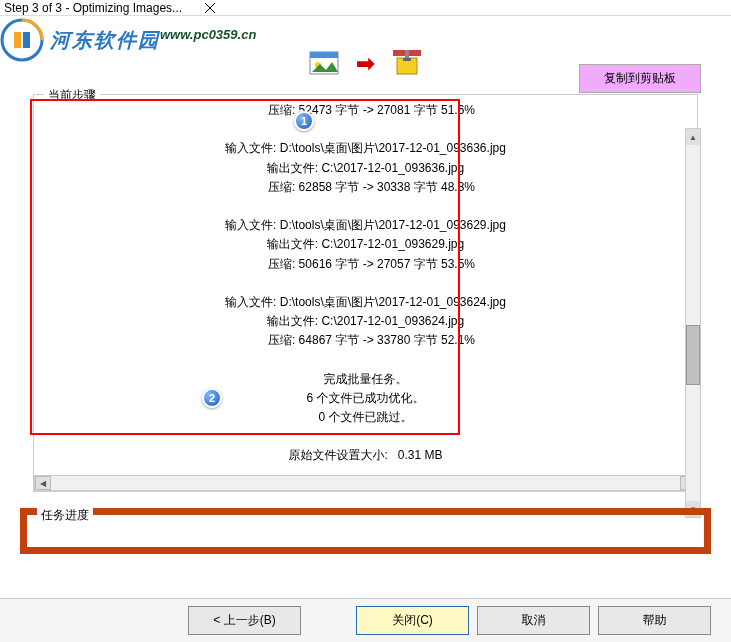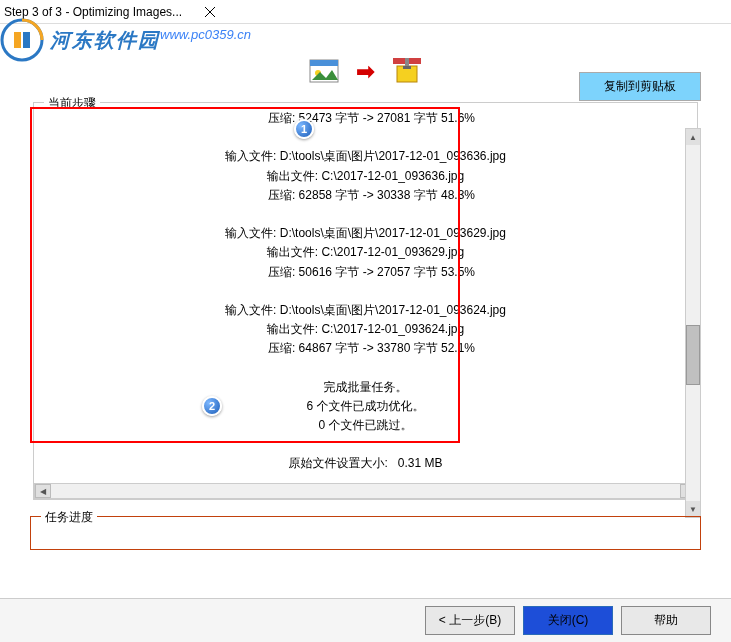--- a/index.html
+++ b/index.html
@@ -1,34 +1,34 @@
 <!DOCTYPE html>
 <html><head>
   <meta charset="utf-8">
   <style>
     * { box-sizing: border-box; margin: 0; padding: 0; }
     body { font-family: "Microsoft YaHei", "SimSun", Arial, sans-serif; font-size: 12px; background: #fff; width: 731px; height: 642px; overflow: hidden; position: relative; }
     
-    .titlebar { height: 24px; display: flex; align-items: center; padding: 0 0 0 4px; border-bottom: 1px solid #ddd; gap: 8px; }
+    .titlebar { height: 16px; display: flex; align-items: center; padding: 0 0 0 4px; border-bottom: 1px solid #ddd; gap: 8px; }
     .titlebar-text { font-size: 12px; color: #000; }
     .titlebar-close { width: 40px; height: 24px; display: flex; align-items: center; justify-content: center; cursor: pointer; }
     .titlebar-close svg { width: 10px; height: 10px; }
     
     .watermark { position: absolute; top: 18px; left: 0; z-index: 100; pointer-events: none; }
     .watermark-row { display: flex; align-items: center; gap: 6px; }
     .watermark-logo { width: 44px; height: 44px; }
     .watermark-text { display: flex; flex-direction: row; }
     .watermark-title { font-size: 20px; font-weight: bold; color: #2b78c4; font-style: italic; letter-spacing: 2px; }
-    .watermark-url { font-size: 13px; color: #3b82f6; font-weight: normal; font-style: italic; }
+    .watermark-url { font-size: 13px; color: #14532d; font-weight: bold; font-style: italic; }
     
     .header-area { height: 78px; display: flex; align-items: center; justify-content: center; position: relative; padding-top: 18px; }
     .header-icons { display: flex; align-items: center; gap: 16px; }
     .icon-img { width: 32px; height: 32px; }
     .arrow-icon { color: #d40000; font-size: 22px; font-weight: bold; }
-    .copy-btn { position: absolute; right: 30px; top: 48px; padding: 5px 24px; border: 1px solid #aaa; background: #7dd3fc; cursor: pointer; font-size: 12px; }
+    .copy-btn { position: absolute; right: 30px; top: 48px; padding: 5px 24px; border: 1px solid #aaa; background: #f0abfc; cursor: pointer; font-size: 12px; }
     
     .fieldset { margin: 0 33px; border: 1px solid #ccc; padding: 0; position: relative; }
     .fieldset-legend { position: absolute; top: -8px; left: 10px; background: #fff; padding: 0 4px; font-size: 12px; }
     
     .log-area { position: relative; height: 398px; }
     .red-box { position: absolute; top: 4px; left: -4px; width: 430px; height: 336px; border: 2px solid #ff0000; pointer-events: none; z-index: 5; }
     .log-content { padding: 6px 4px; line-height: 1.6; font-size: 12px; white-space: pre-wrap; position: relative; height: 370px; overflow: hidden; }
     .log-line { margin: 0; text-align: center; }
     .log-line.indent { text-indent: 12px; }
     .callout { position: absolute; width: 20px; height: 20px; border-radius: 50%; background: radial-gradient(circle at 30% 30%, #7db8ff, #1a5cb8); border: 2px solid #fff; box-shadow: 0 1px 3px rgba(0,0,0,0.4); color: #fff; font-size: 11px; font-weight: bold; display: flex; align-items: center; justify-content: center; z-index: 6; }
@@ -37,25 +37,25 @@
     
     .hscroll { position: absolute; bottom: 0; left: 0; right: 0; height: 16px; background: #f0f0f0; border: 1px solid #ccc; display: flex; }
     .hscroll-btn { width: 16px; height: 14px; background: #e0e0e0; border: 1px solid #bbb; display: flex; align-items: center; justify-content: center; font-size: 8px; color: #555; }
     .hscroll-track { flex: 1; }
     
     .vscroll { position: absolute; right: 30px; top: 128px; width: 16px; height: 390px; background: #f0f0f0; border: 1px solid #ccc; display: flex; flex-direction: column; }
     .vscroll-btn { width: 14px; height: 16px; background: #e0e0e0; display: flex; align-items: center; justify-content: center; font-size: 8px; color: #555; }
     .vscroll-track { flex: 1; position: relative; }
     .vscroll-thumb { position: absolute; top: 180px; width: 14px; height: 60px; background: #c0c0c0; border: 1px solid #999; }
     
-    .progress-fieldset { margin: 16px 30px 0; border: 1px solid #c2410c; padding: 14px 8px 18px; position: relative; }
+    .progress-fieldset { margin: 16px 20px 0; border: 7px solid #c2410c; padding: 14px 8px 18px; position: relative; }
     
     .bottom-bar { position: absolute; bottom: 0; left: 0; right: 0; height: 44px; border-top: 1px solid #ccc; display: flex; align-items: center; justify-content: flex-end; gap: 8px; padding: 0 20px; background: #f5f5f5; }
-    .btn { padding: 5px 0; width: 90px; border: 1px solid #888; background: #e8e8e8; cursor: pointer; font-size: 12px; text-align: center; }
-    .btn.primary { border: 1px solid #2a6bb8; background: #1d4ed8; }
+    .btn { padding: 5px 0; width: 113px; border: 1px solid #888; background: #e8e8e8; cursor: pointer; font-size: 12px; text-align: center; }
+    .btn.primary { border: 1px solid #2a6bb8; background: #fef9c3; margin-left: 47px; }
   </style>
 </head>
 <body>
 
 <div class="titlebar">
   <span class="titlebar-text">Step 3 of 3 - Optimizing Images...</span>
   <div class="titlebar-close">
     <svg viewBox="0 0 10 10">
         <line x1="0" y1="0" x2="10" y2="10" stroke="#000" stroke-width="1"></line>
         <line x1="10" y1="0" x2="0" y2="10" stroke="#000" stroke-width="1"></line>
@@ -118,14 +118,15 @@
   <div class="vscroll-btn">▼</div>
 </div>
 
 <div class="progress-fieldset">
   <span class="fieldset-legend">任务进度</span>
 </div>
 
 <div class="bottom-bar">
   <button class="btn">&lt; 上一步(B)</button>
   <button class="btn primary">关闭(C)</button>
+  <button class="btn">取消</button>
   <button class="btn">帮助</button>
 </div>
 
 </body></html>

